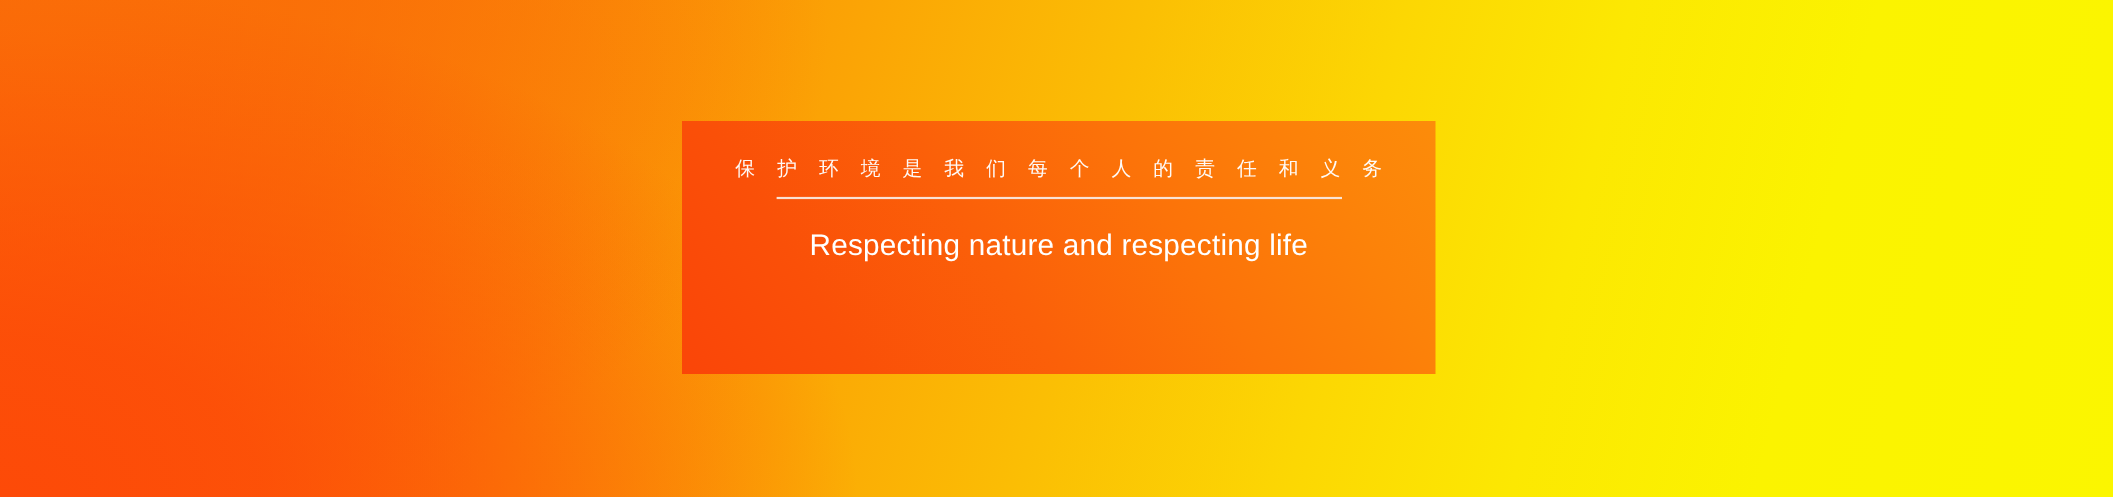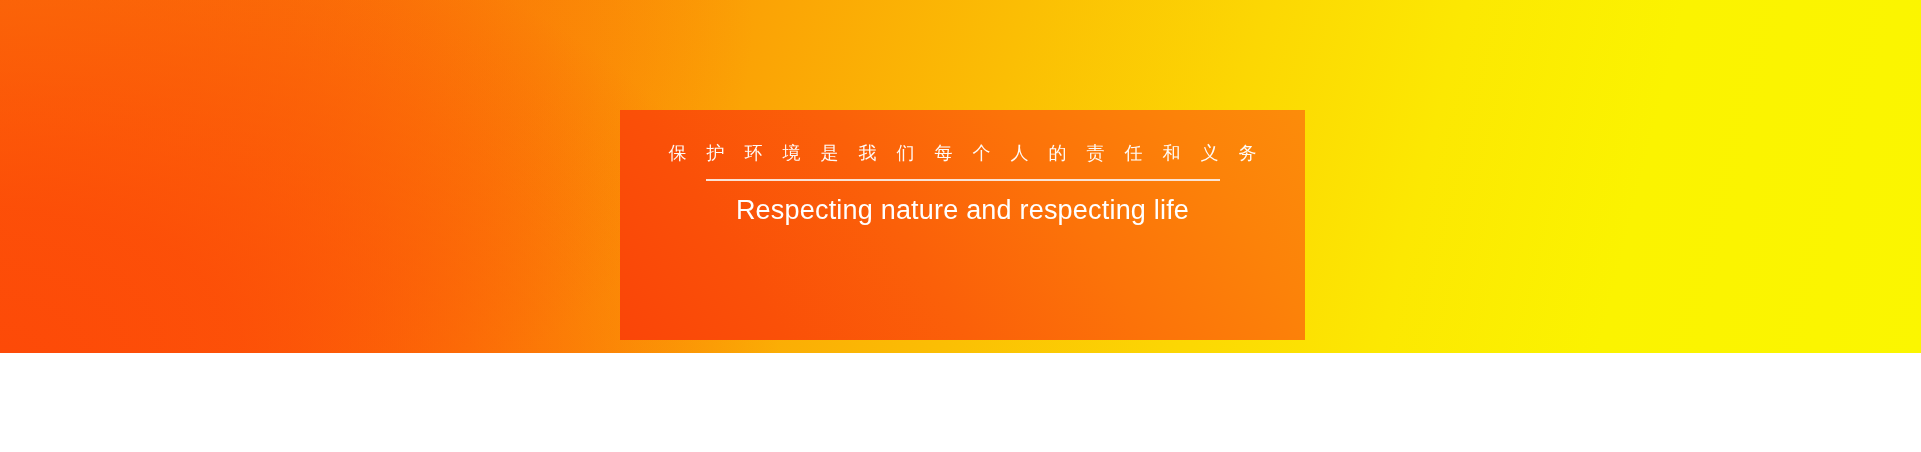--- a/index.html
+++ b/index.html
@@ -10,21 +10,21 @@
     width: 1921px;
     height: 452px;
     overflow: hidden;
     font-family: "Liberation Sans", "DejaVu Sans", sans-serif;
   }
 
   
   #banner {
     position: relative;
     width: 1921px;
-    height: 353px;
+    height: 452px;
     overflow: hidden;
     background-color: #FBC404;
     background-image:
       radial-gradient(ellipse 1500px 900px at 0% 100%, #FD4A08 0%, rgba(253,74,8,0.85) 16%, rgba(250,110,8,0.0) 52%),
       radial-gradient(ellipse 1300px 800px at 2% 8%, #FA6F08 0%, rgba(250,111,8,0.75) 18%, rgba(251,160,6,0.0) 55%),
       linear-gradient(104deg,
         #FB5A07 0%,
         #FA7407 14%,
         #FB8C06 27%,
         #FBA505 39%,
@@ -97,21 +97,21 @@
 
   
   #subtitle {
     color: #FFFFFF;
     font-size: 27px;
     line-height: 36px;
     font-weight: 400;
     letter-spacing: 0.2px;
     white-space: nowrap;
     text-align: left;
-    margin-top: 11px;
+    margin-top: 24px;
   }
 </style>
 </head>
 <body>
 
 <div id="banner">
 
   <div id="content-card">
 
     <div id="tagline">保 护 环 境 是 我 们 每 个 人 的 责 任 和 义 务</div>

